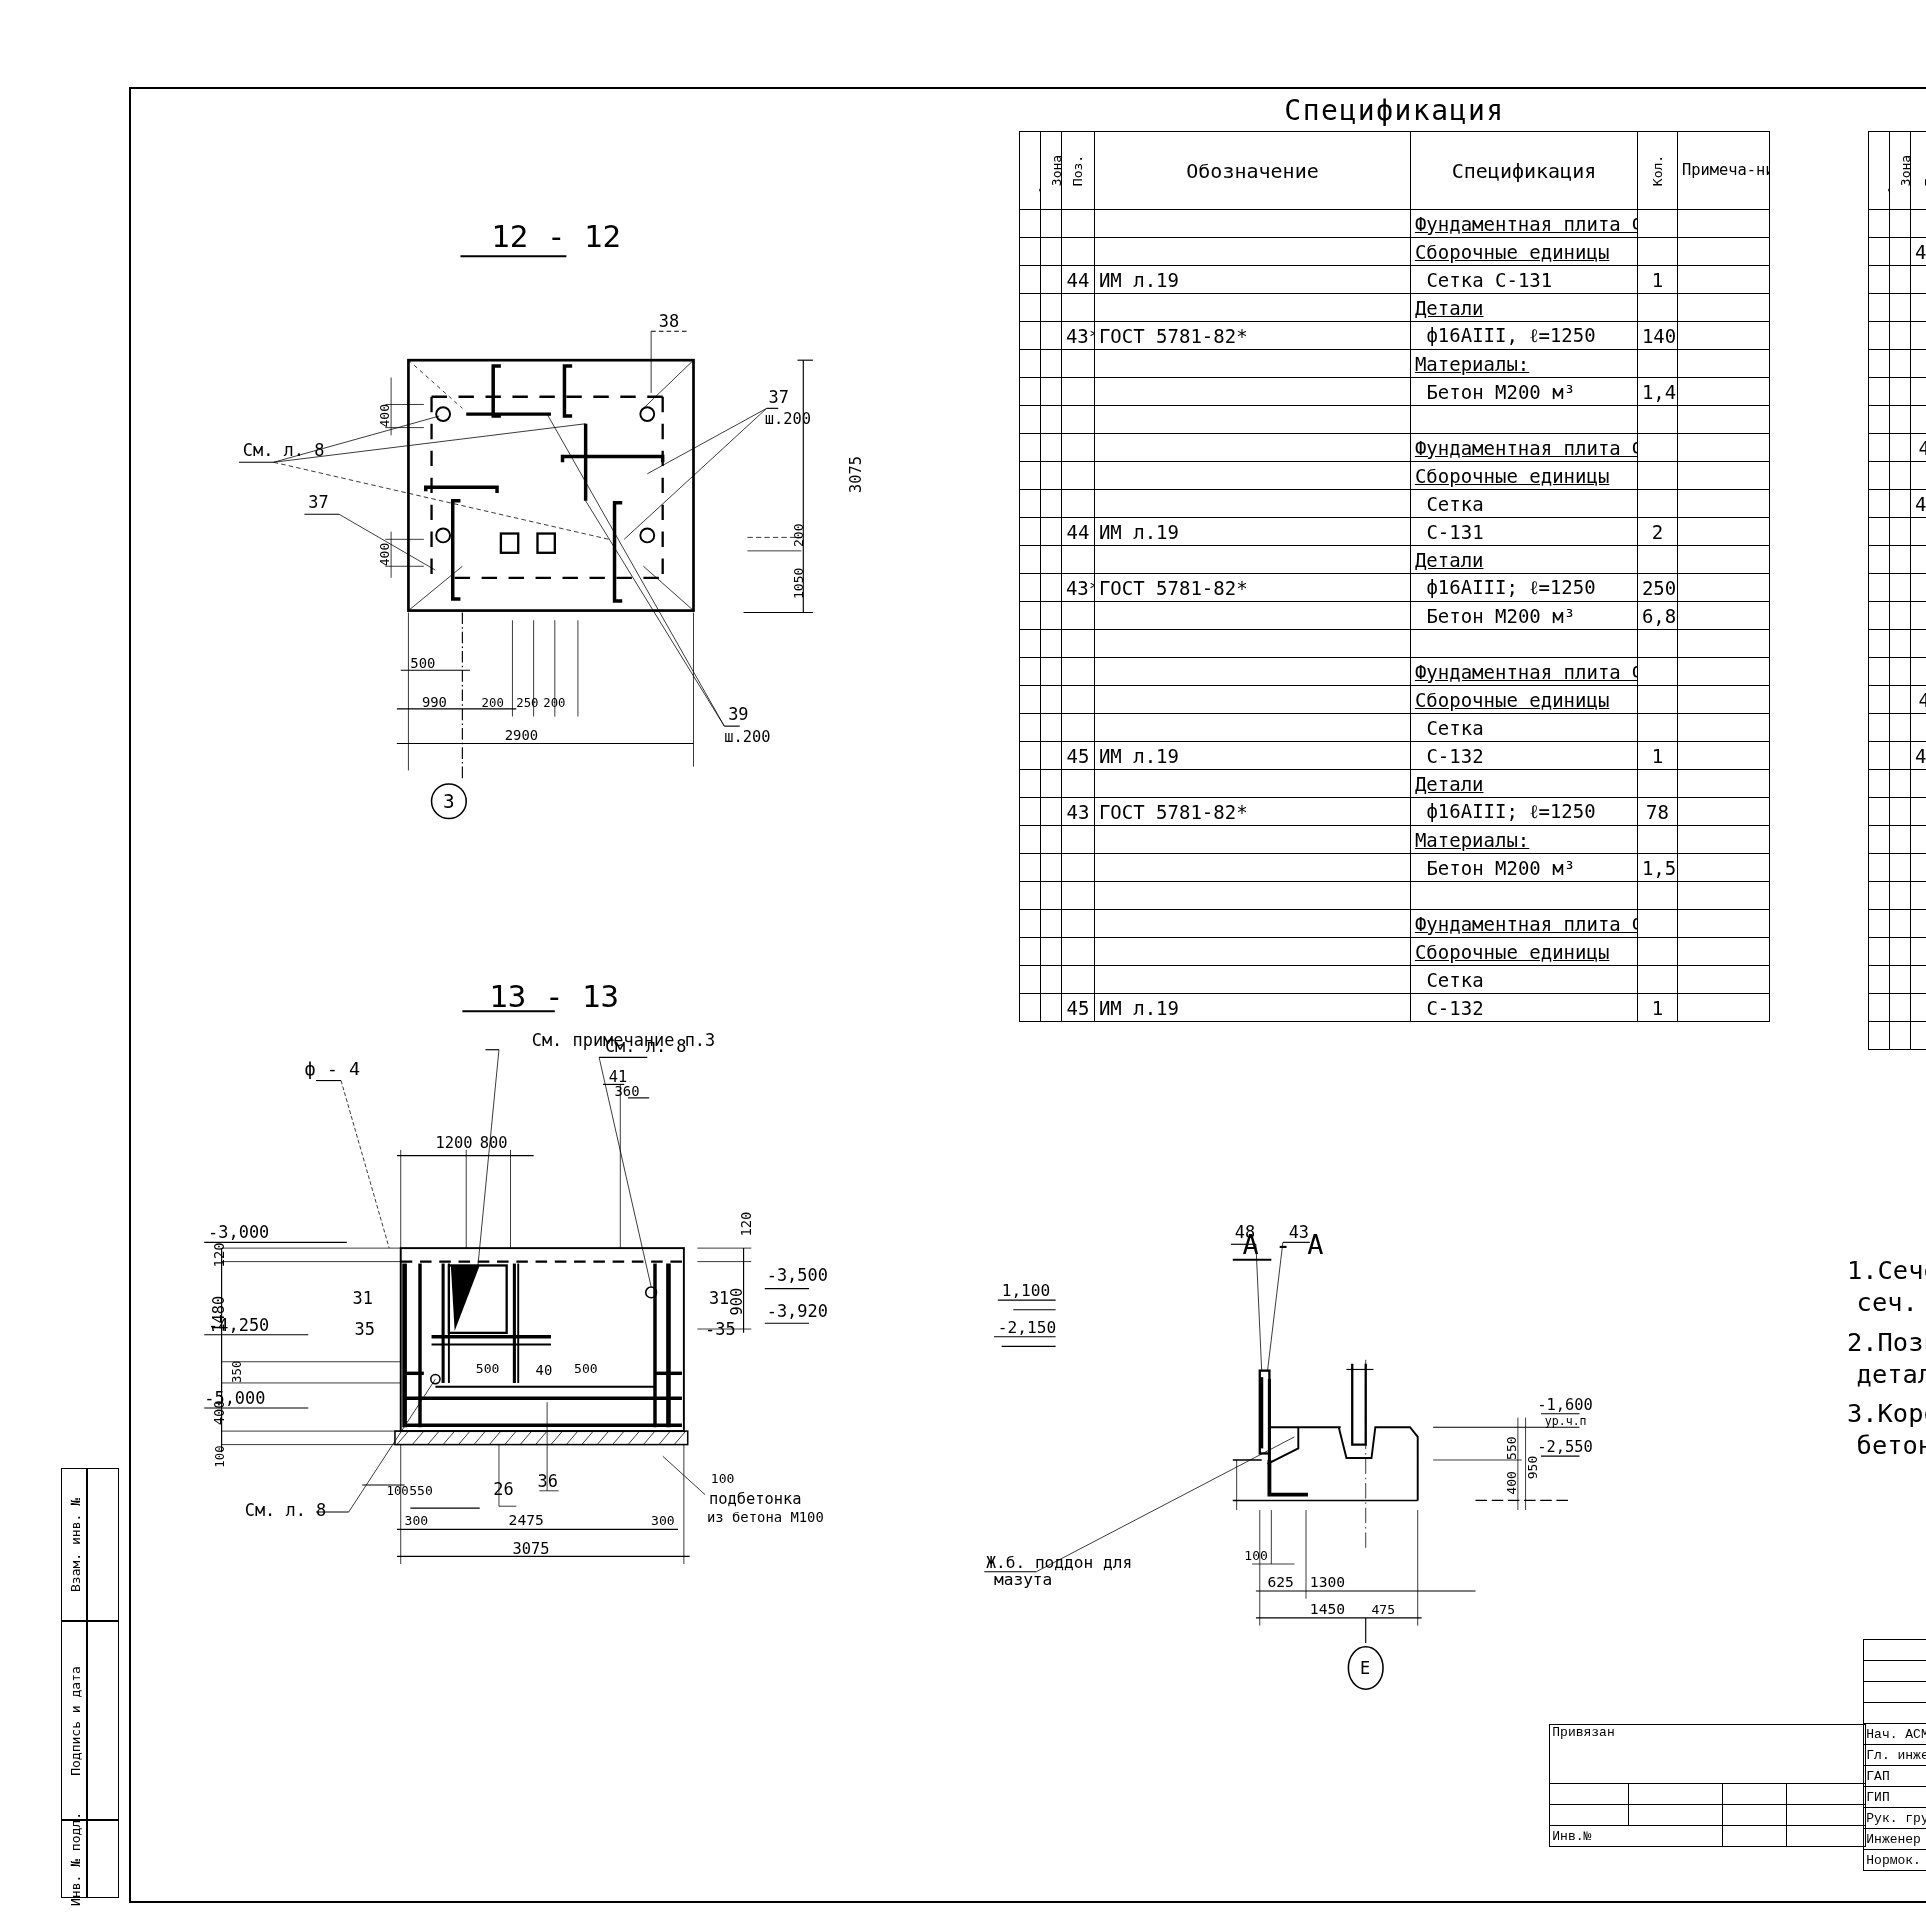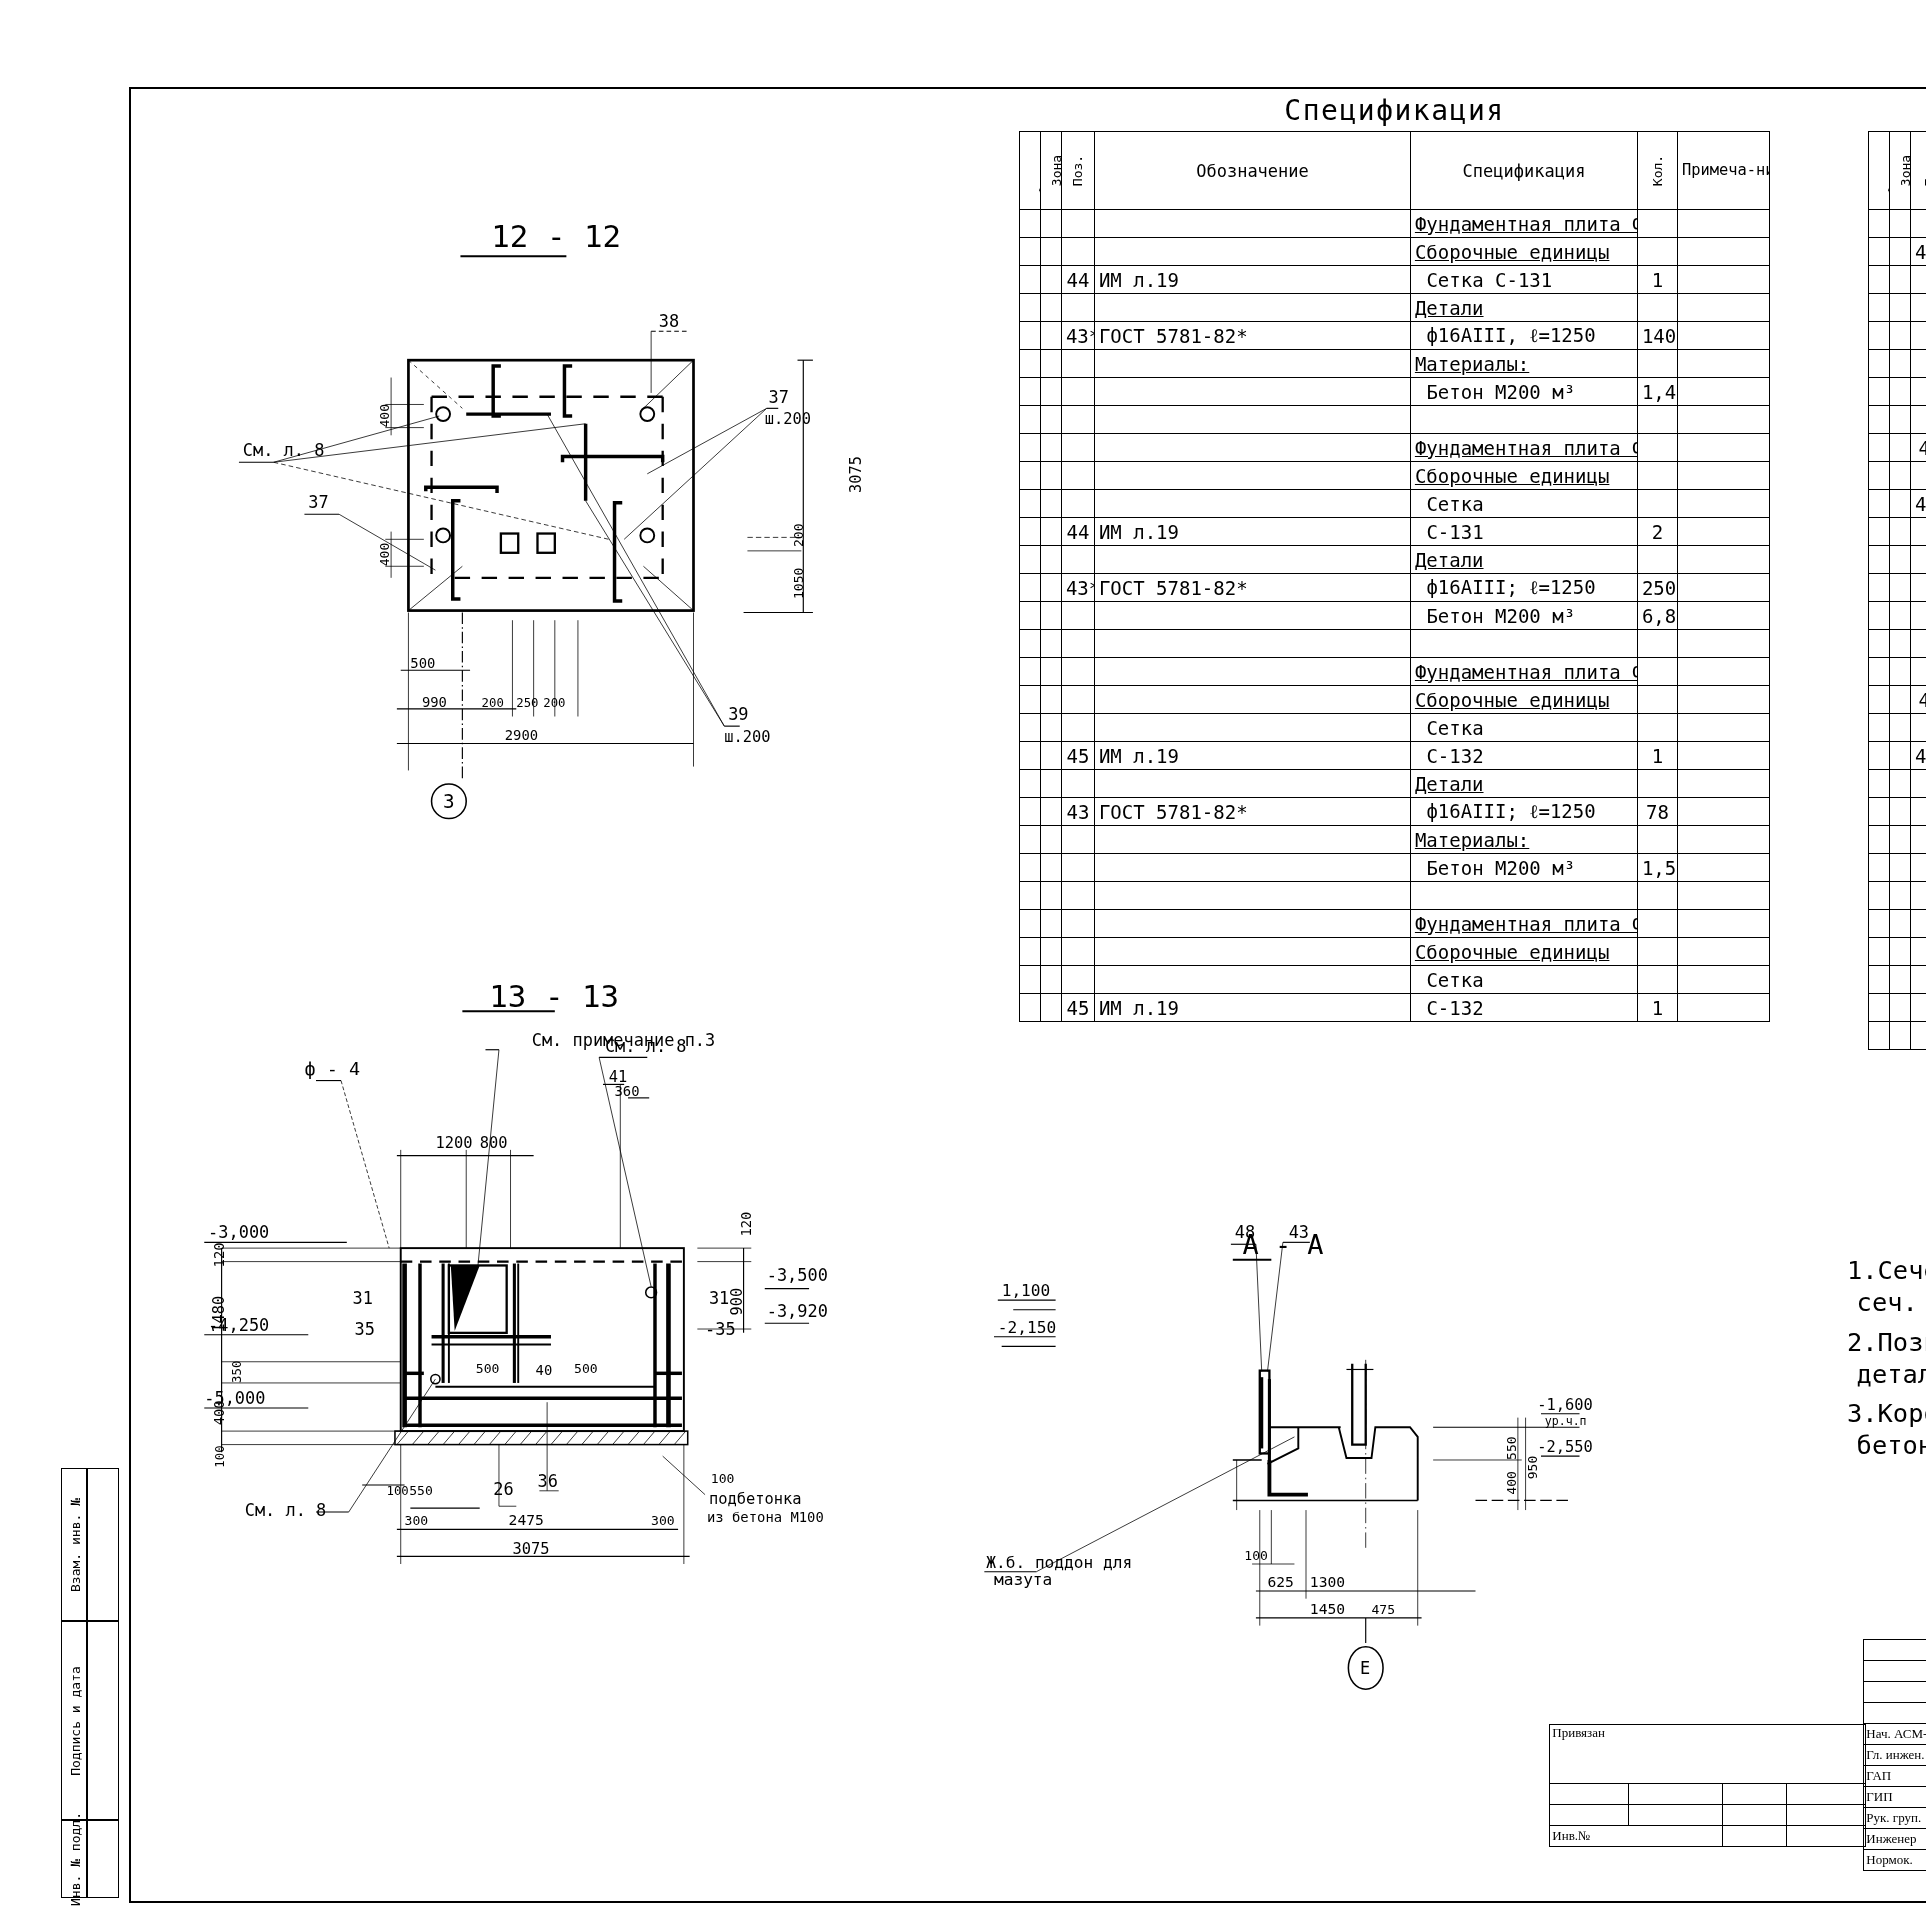--- a/index.html
+++ b/index.html
@@ -6,32 +6,32 @@
   body { width: 2753px; height: 2002px; position: relative; overflow: hidden;
          font-family: "DejaVu Sans", sans-serif; color: #000; }
   .abs { position: absolute; }
   .frame { position: absolute; left: 129px; top: 87px; width: 2596px; height: 1816px;
            border: 2.7px solid #000; box-sizing: border-box; }
   
   table.spec { position: absolute; border-collapse: collapse; table-layout: fixed; }
   table.spec td, table.spec th { border: 1.2px solid #000; padding: 0 3.9px; height: 27px;
      font-family: "DejaVu Sans Mono", monospace; font-size: 19px; font-weight: normal;
      white-space: nowrap; overflow: hidden; vertical-align: middle; }
-  table.spec th { height: 77px; font-size: 17px; }
+  table.spec th { height: 77px; font-size: 20px; }
   table.spec th.vert { font-size: 13px; padding: 0; }
   table.spec th.vert span { display: inline-block; transform: rotate(-90deg); white-space: nowrap; }
   table.spec th.note { font-size: 15.4px; line-height: 15.4px; text-align: center; }
   table.spec .title-row td { border: none; height: 42px; text-align: center; font-size: 28px; letter-spacing: 1.5px; }
   table.spec td.c { text-align: center; }
   table.spec td.r { text-align: left; }
   table.spec td.u { text-decoration: underline; }
   table.spec td.ind { padding-left: 15.4px; }
   
   table.tb { position: absolute; border-collapse: collapse; table-layout: fixed; }
-  table.tb td { border: 1.9px solid #000; font-family: Liberation Serif, serif; font-size: 13px;
+  table.tb td { border: 1.9px solid #000; font-family: Liberation Mono, monospace; font-size: 13px;
      height: 20px; padding: 0 2.3px; white-space: nowrap; overflow: hidden; }
   .notes p { margin: 0; font-family: "DejaVu Sans Mono", monospace; font-size: 25.4px; line-height: 32px; }
   .notes p.ind { padding-left: 9.6px; }
   .side-strip { position:absolute; left:61px; top:1468px; width:58px; height:430px; }
   .side-strip .cell { position:absolute; left:0; width:27px; border:1.9px solid #000; box-sizing:border-box; }
   .side-strip .cell span { position:absolute; left:50%; top:50%; transform: translate(-50%,-50%) rotate(-90deg);
      white-space: nowrap; font-family:"DejaVu Sans Mono", monospace; font-size: 13px; }
   .side-strip .cell2 { position:absolute; left:25px; width:33px; border:1.9px solid #000; box-sizing:border-box; }
   svg text { font-family: "DejaVu Sans Mono", monospace; fill: #000; }
 </style>

